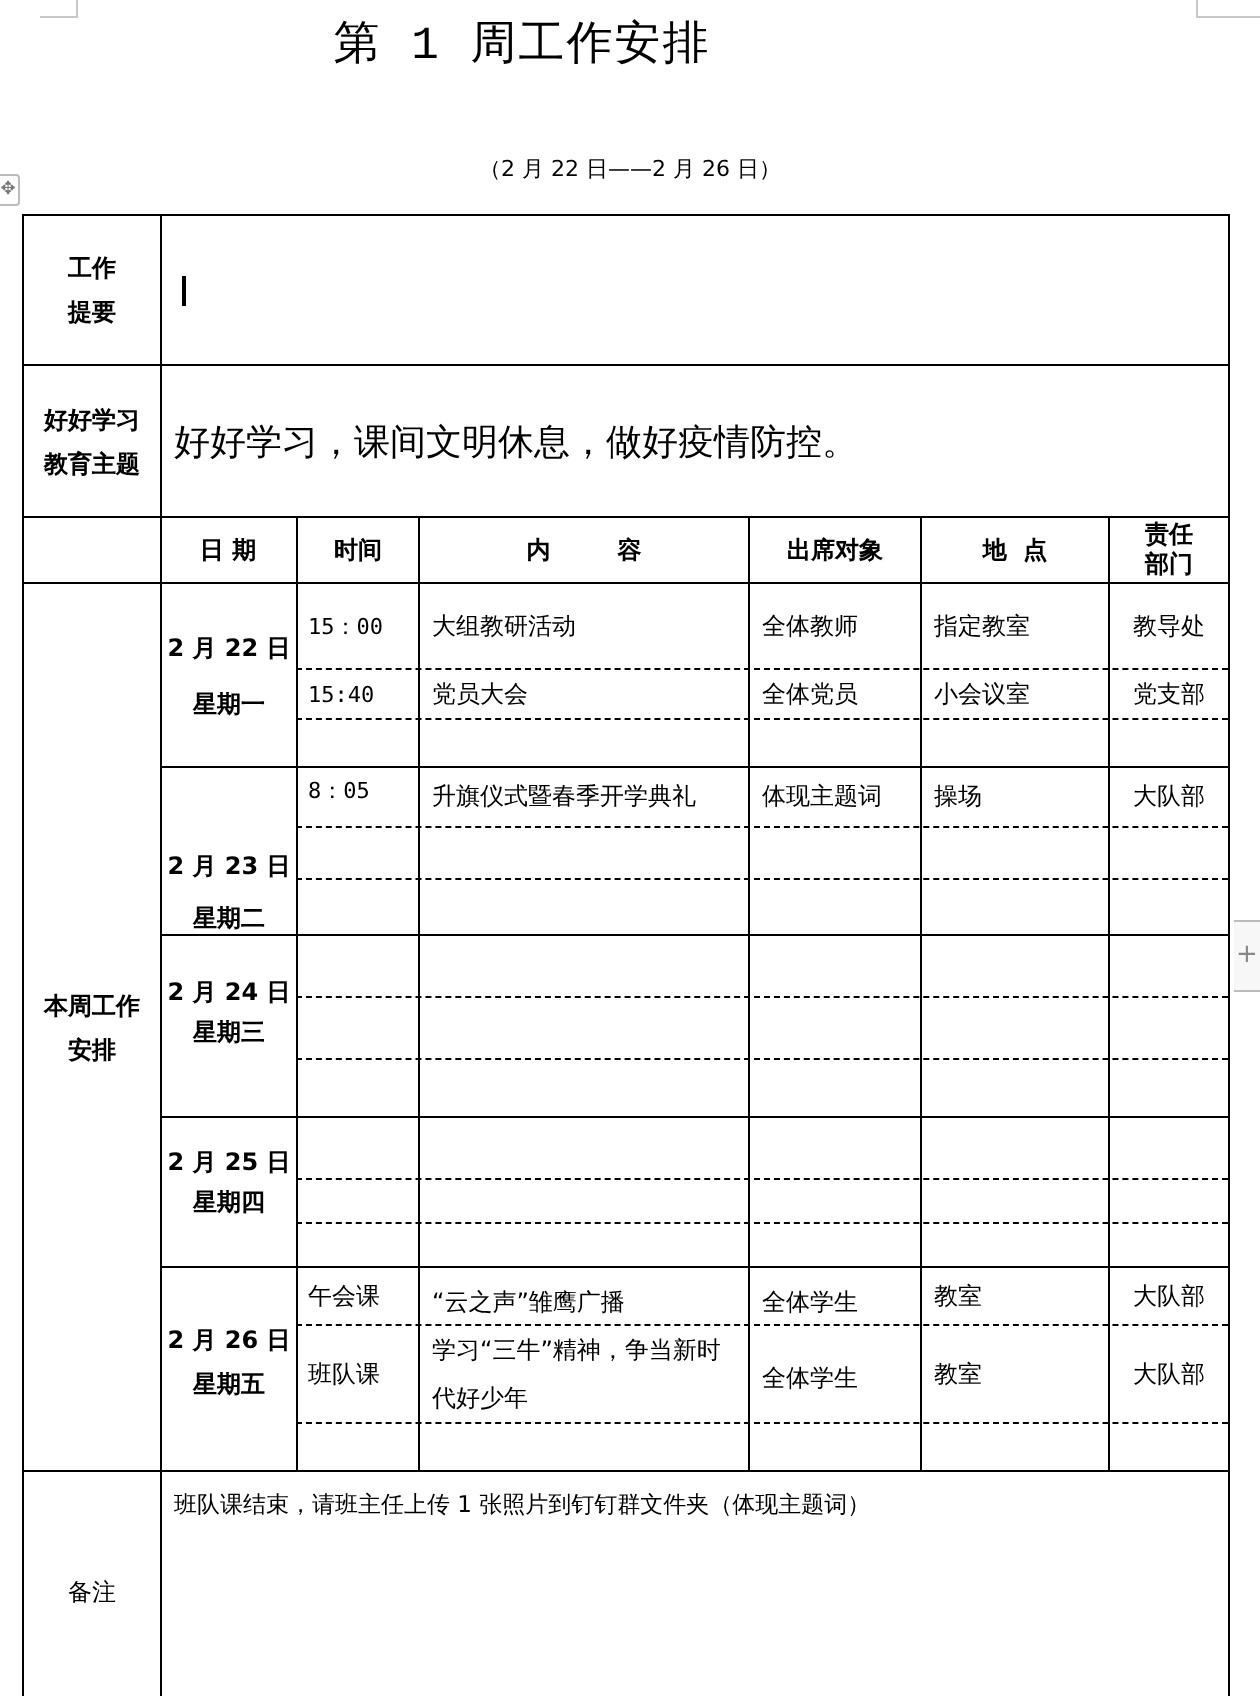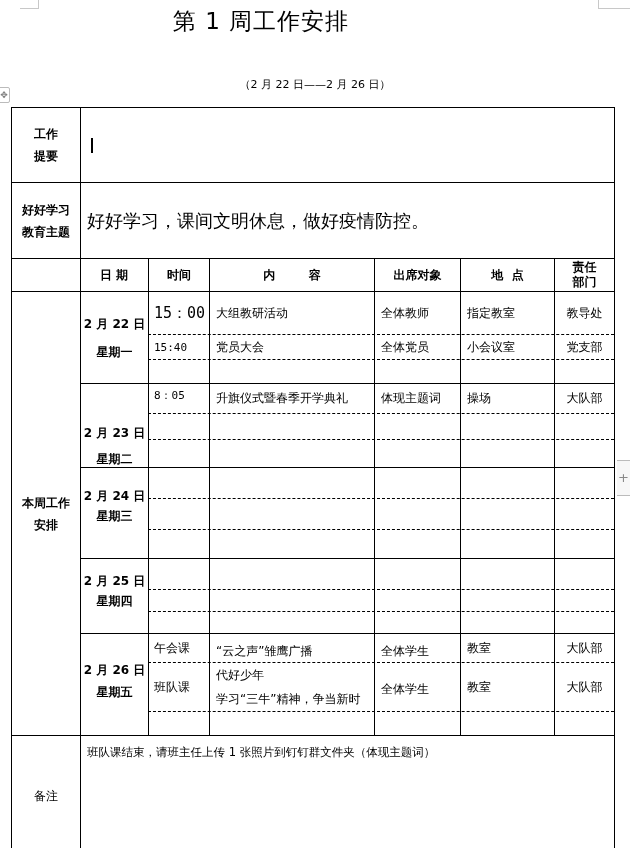--- a/index.html
+++ b/index.html
@@ -1,21 +1,21 @@
 <!DOCTYPE html>
 <html><head>
 <meta charset="utf-8">
 <style>
   html, body { margin:0; padding:0; }
   body { width:630px; height:848px; background:#fff; position:relative; overflow:hidden;
          font-family:"DejaVu Sans", "Liberation Sans", sans-serif; color:#000; }
   .corner { position:absolute; border-color:#c8c8c8; border-style:solid; width:18px; height:8px; }
   .corner.tl { left:20px; top:0; border-width:0 1px 1px 0; }
   .corner.tr { left:598px; top:0; border-width:0 0 1px 1px; width:32px; }
-  .title { position:absolute; left:0; width:522px; top:6px; text-align:center; font-size:23px; letter-spacing:1px; }
+  .title { position:absolute; left:0; width:522px; top:6px; text-align:center; font-size:23px; letter-spacing:1px;font-family:Liberation Mono, monospace; }
   .subtitle { position:absolute; left:0; width:630px; top:62px; text-align:center; font-size:11px;margin-top:15px; }
   .move-handle { position:absolute; left:-2px; top:87px; width:10px; height:14px; border:1px solid #bbb; border-radius:2px;
                  font-size:9px; line-height:14px; text-align:center; color:#777; background:#fff; }
   .add-handle { position:absolute; left:617px; top:460px; width:13px; height:34px; border-top:1px solid #bbb; border-bottom:1px solid #bbb;
                 font-size:13px; line-height:34px; text-align:center; color:#888; background:#f7f7f7; }
   .vl { position:absolute; width:1px; background:#000; }
   .hl { position:absolute; height:1px; background:#000; }
   .dl { position:absolute; height:0; border-top:1px dashed #000; }
   .cell { position:absolute; font-size:12px; display:flex; align-items:center; }
   .c { justify-content:center; text-align:center; }
@@ -132,21 +132,21 @@
       </div>
   </div>
   <div class="cell c" style="left:81px;top:634px;width:67px;height:101px">
     <div class="lbl" style="line-height:22px;margin-bottom:8px">
         <div>2 月 26 日</div>
         <div>星期五</div>
       </div>
   </div>
 
   <div>
-    <div class="cell" style="left:154px;top:292px;width:54px;height:42px;font-family:'DejaVu Sans Mono',monospace;font-size:15px">15：00</div>
+    <div class="cell" style="left:154px;top:292px;width:54px;height:42px;font-family:'DejaVu Sans Mono',monospace;font-size:11px">15：00</div>
     <div class="cell" style="left:216px;top:292px;width:156px;height:42px">大组教研活动</div>
     <div class="cell" style="left:381px;top:292px;width:78px;height:42px">全体教师</div>
     <div class="cell" style="left:467px;top:292px;width:86px;height:42px">指定教室</div>
     <div class="cell c" style="left:555px;top:292px;width:59px;height:42px">教导处</div>
   </div>
   <div>
     <div class="cell" style="left:154px;top:335px;width:54px;height:24px;font-family:'DejaVu Sans Mono',monospace;font-size:11px">15:40</div>
     <div class="cell" style="left:216px;top:335px;width:156px;height:24px">党员大会</div>
     <div class="cell" style="left:381px;top:335px;width:78px;height:24px">全体党员</div>
     <div class="cell" style="left:467px;top:335px;width:86px;height:24px">小会议室</div>
@@ -165,22 +165,22 @@
     <div class="cell" style="left:154px;top:634px;width:54px;height:28px">午会课</div>
     <div class="cell" style="left:216px;top:637px;width:156px;height:28px">“云之声”雏鹰广播</div>
     <div class="cell" style="left:381px;top:637px;width:78px;height:28px">全体学生</div>
     <div class="cell" style="left:467px;top:634px;width:86px;height:28px">教室</div>
     <div class="cell c" style="left:555px;top:634px;width:59px;height:28px">大队部</div>
   </div>
   <div>
     <div class="cell" style="left:154px;top:663px;width:54px;height:48px">班队课</div>
     <div class="cell" style="left:216px;top:663px;width:156px;height:48px;line-height:24px">
       <div>
+          <div>学习“三牛”精神，争当新时</div>
           <div>代好少年</div>
-          <div>学习“三牛”精神，争当新时</div>
         </div>
     </div>
     <div class="cell" style="left:381px;top:665px;width:78px;height:48px">全体学生</div>
     <div class="cell" style="left:467px;top:663px;width:86px;height:48px">教室</div>
     <div class="cell c" style="left:555px;top:663px;width:59px;height:48px">大队部</div>
   </div>
 
   <div class="cell c" style="left:12px;top:736px;width:68px;height:120px">备注</div>
   <div class="cell" style="left:87px;top:742px;width:520px;height:20px;font-size:11.5px">班队课结束，请班主任上传 1 张照片到钉钉群文件夹（体现主题词）</div>
 </div>

